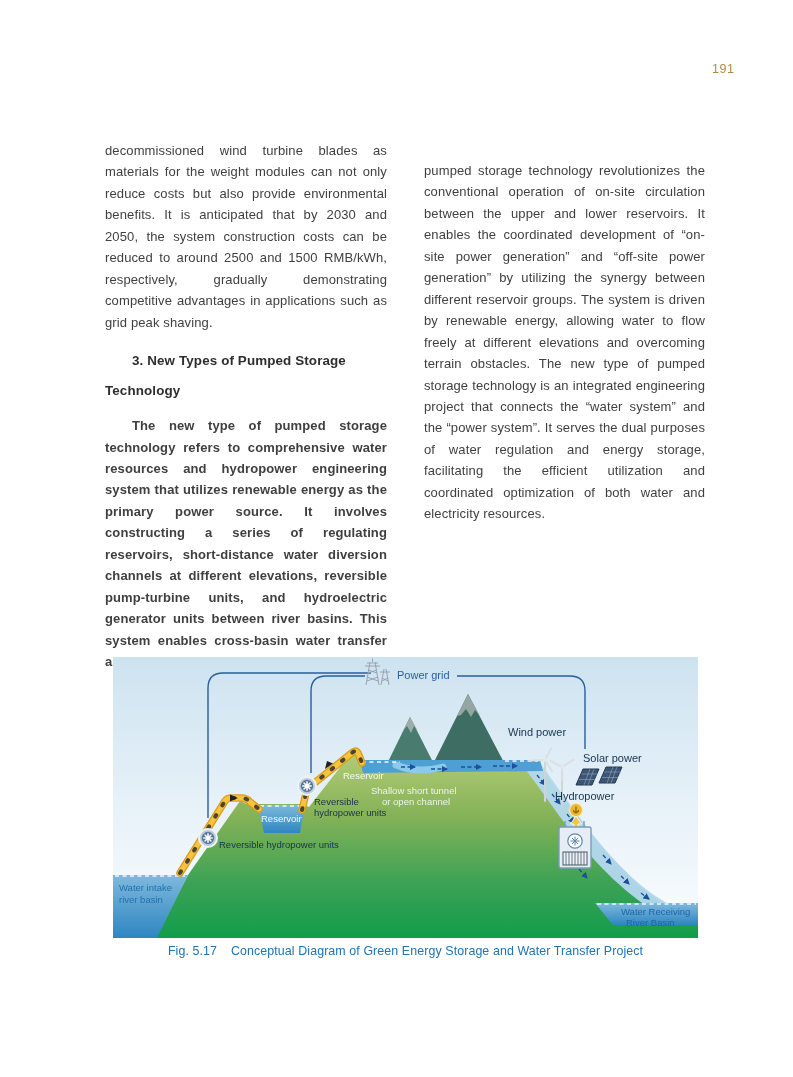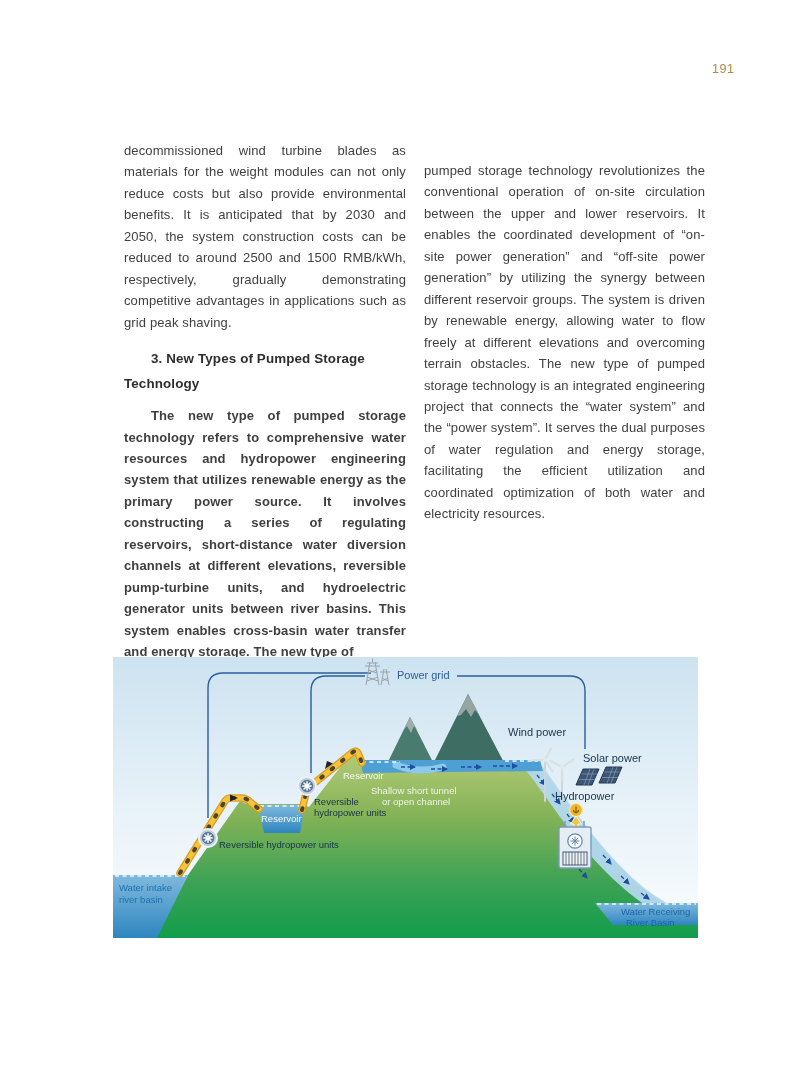--- a/index.html
+++ b/index.html
@@ -7,26 +7,26 @@
     position:relative;width:793px;height:1077px;background:#ffffff;overflow:hidden;
     font-family:"Liberation Sans", sans-serif;
   }
   .pagenum{
     position:absolute;top:62px;left:676px;font-size:12.5px;letter-spacing:.5px;
     color:#ad8a4a;
     margin-left:36px;
   }
   .col{position:absolute;top:140px;font-size:13px;line-height:21.45px;color:#3f3f3f;
        text-align:justify;letter-spacing:.12px;}
-  .col-left{left:124px;width:282px;}
+  .col-left{left:105px;width:282px;}
   .col-right{left:424px;width:281px;margin-top:20px;}
   .col p{margin:0;}
   .col p.indent{text-indent:27px;font-weight:bold;}
   h3.sec{
-    font-size:13.4px;line-height:25px;color:#2e2e2e;font-weight:bold;
+    font-size:13.4px;line-height:30px;color:#2e2e2e;font-weight:bold;
     margin:13px 0 9px 0;text-indent:27px;text-align:left;
   }
   .figwrap{position:absolute;left:113px;top:657px;width:585px;height:281px;}
   .caption{
     position:absolute;left:113px;top:944px;width:585px;text-align:center;
     font-size:12.4px;color:#2173b4;letter-spacing:.1px;
   }
   .caption .cap-label{margin-right:14px;}
   svg text{font-family:"Liberation Sans", sans-serif;}
 </style>
@@ -205,14 +205,17 @@
       <text x="106" y="191" font-size="9.5" fill="#17334d">Reversible hydropower units</text>
       <text x="201" y="148" font-size="9.5" fill="#17334d">Reversible</text>
       <text x="201" y="159" font-size="9.5" fill="#17334d">hydropower units</text>
       <text x="6" y="234" font-size="9.5" fill="#2272ae">Water intake</text>
       <text x="6" y="246" font-size="9.5" fill="#2272ae">river basin</text>
       <text x="508" y="258" font-size="9.5" fill="#1e66a8">Water Receiving</text>
       <text x="513" y="269" font-size="9.5" fill="#1e66a8">River Basin</text>
     </svg>
   </div>
 
+  <div class="caption">
+    <span class="cap-label">Fig. 5.17</span><span>Conceptual Diagram of Green Energy Storage and Water Transfer Project</span>
+  </div>
 
 </div>
 
 </body></html>

